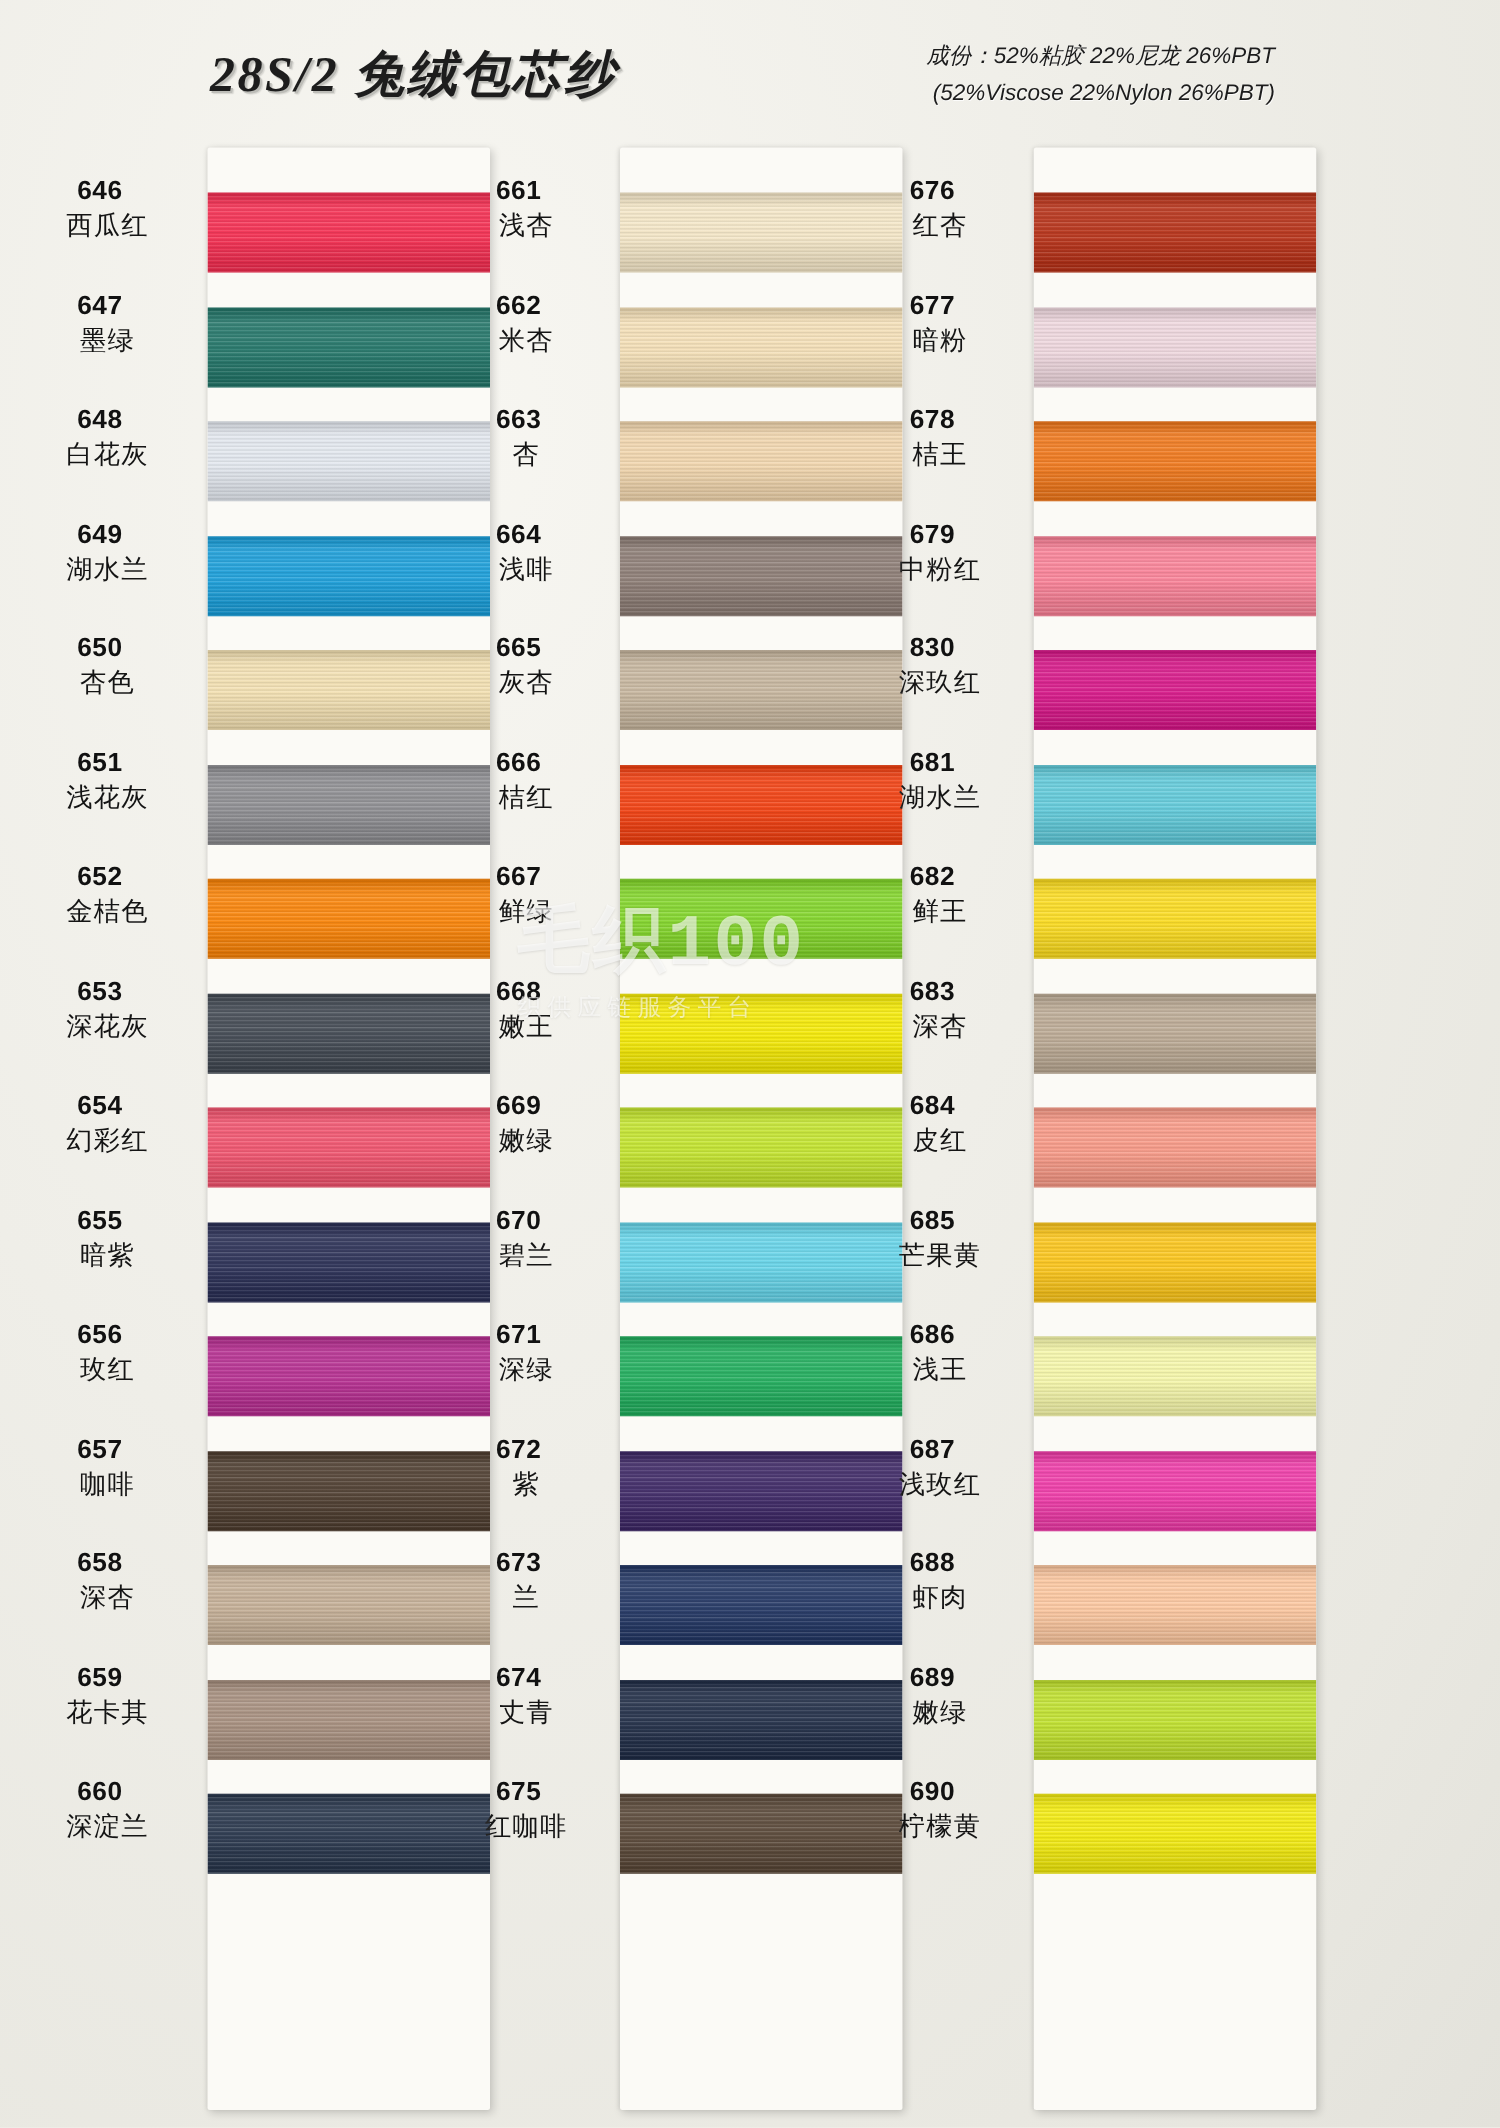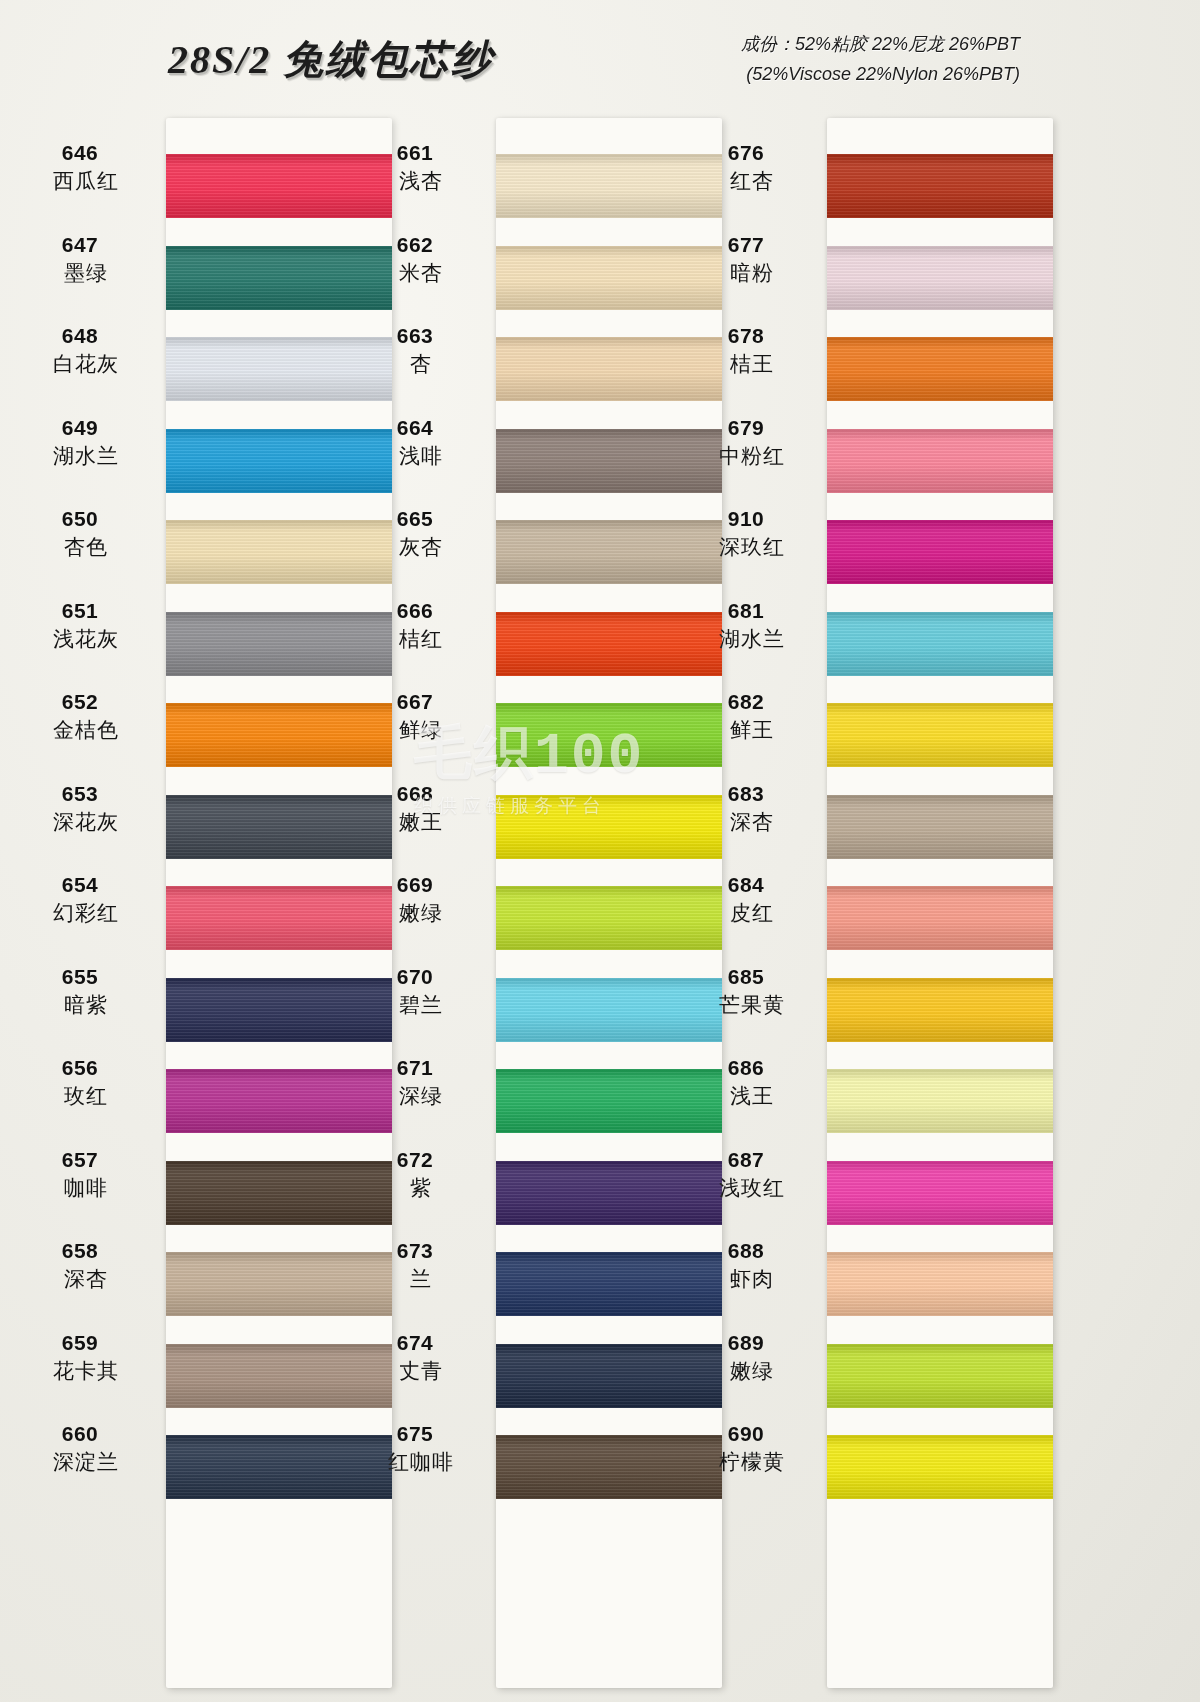--- a/index.html
+++ b/index.html
@@ -438,21 +438,21 @@
         </div>
         <div class="label-row">
           <div class="label-code">678</div>
           <div class="label-name">桔王</div>
         </div>
         <div class="label-row">
           <div class="label-code">679</div>
           <div class="label-name">中粉红</div>
         </div>
         <div class="label-row">
-          <div class="label-code">910</div>
+          <div class="label-code">830</div>
           <div class="label-name">深玖红</div>
         </div>
         <div class="label-row">
           <div class="label-code">681</div>
           <div class="label-name">湖水兰</div>
         </div>
         <div class="label-row">
           <div class="label-code">682</div>
           <div class="label-name">鲜王</div>
         </div>

